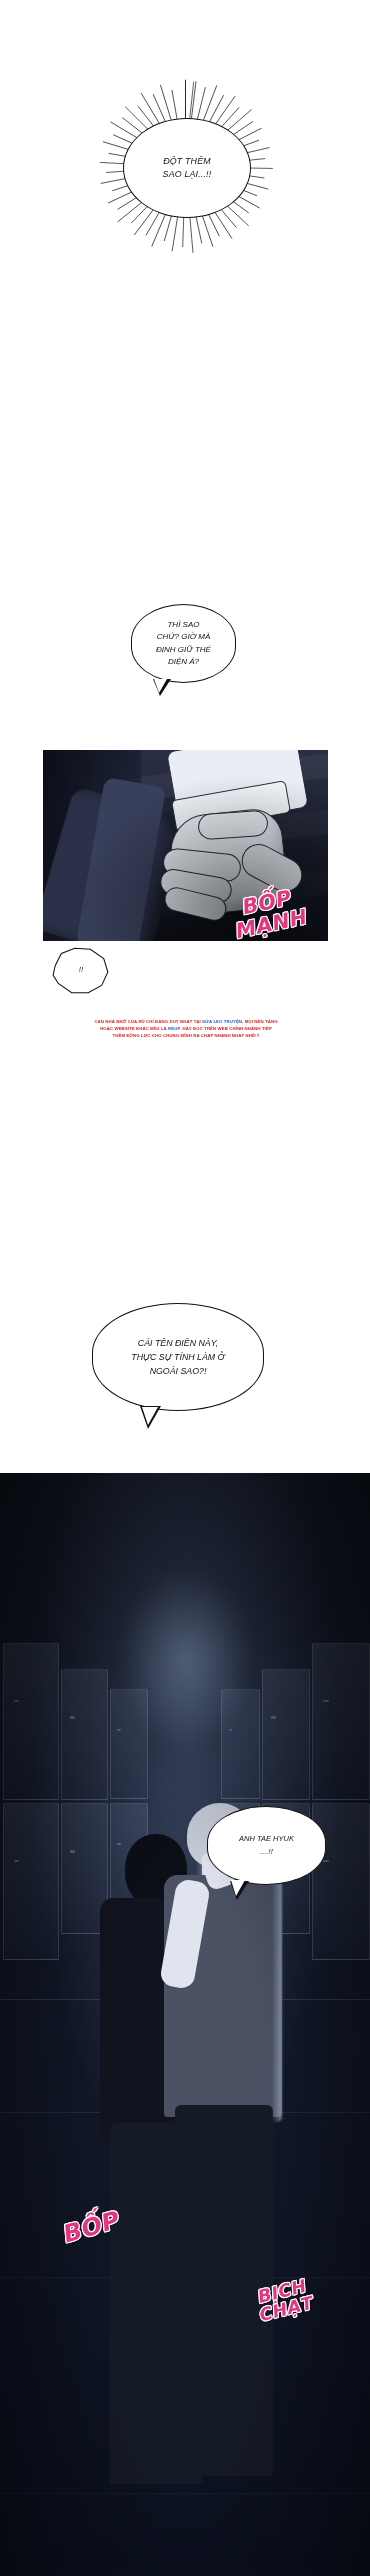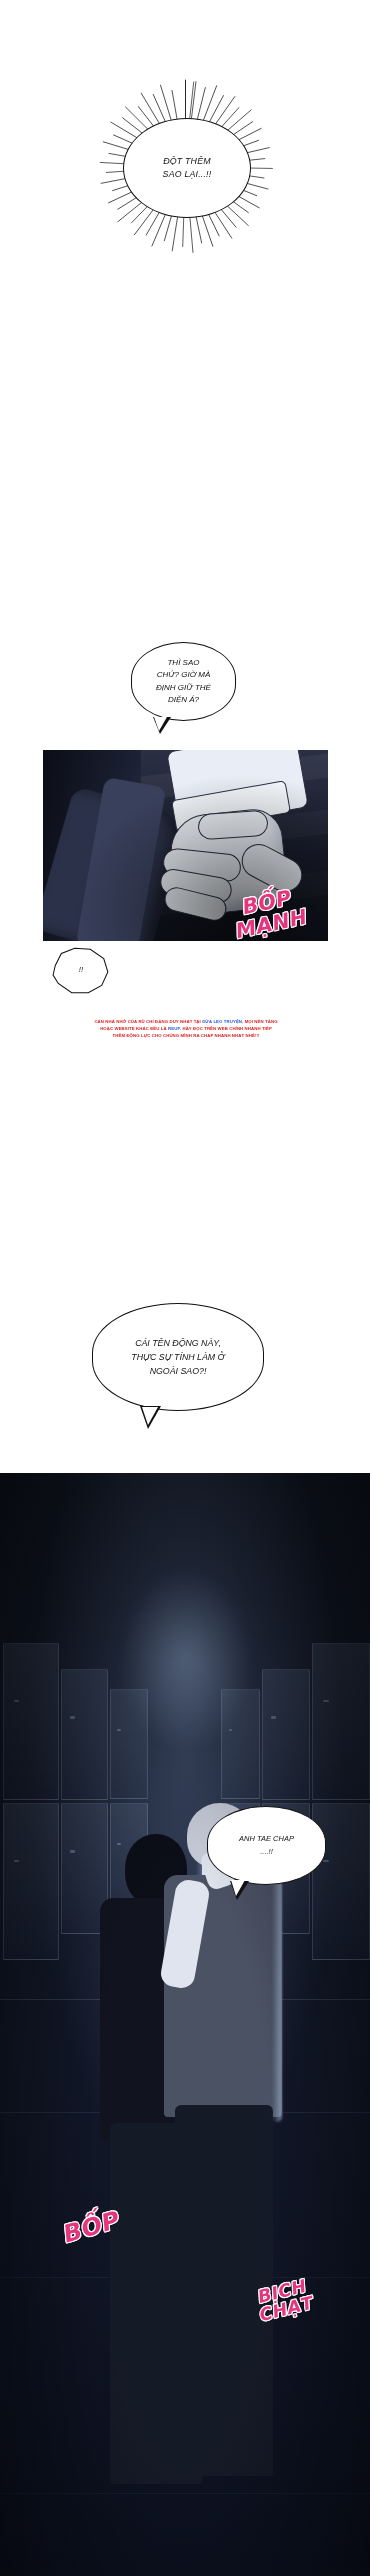--- a/index.html
+++ b/index.html
@@ -52,21 +52,21 @@
     color: #111;
     font-style: italic;
     letter-spacing: 0.2px;
     white-space: pre-line;
   }
 
   
   .bubble2 {
     position: absolute;
     left: 131px;
-    top: 642px;
+    top: 604px;
     width: 103px;
     height: 77px;
     background: #ffffff;
     border: 1px solid #111;
     border-radius: 50%/46%;
     display: flex;
     align-items: center;
     justify-content: center;
   }
   .bubble2 .tail {
@@ -578,21 +578,21 @@
     </div>
     <div>
       <span>HOẶC WEBSITE KHÁC ĐỀU LÀ </span><span class="hl">REUP</span><span>. HÃY ĐỌC TRÊN WEB CHÍNH NHÁNH TIẾP</span>
     </div>
     <div>THÊM ĐỘNG LỰC CHO CHÚNG MÌNH RA CHAP NHANH NHẤT NHÉ!!!</div>
   </div>
 
   <div class="bubble3">
     <div class="tail"></div>
     <div class="tail-in"></div>
-    <div class="bub-text">CÁI TÊN ĐỘNG NÀY,
+    <div class="bub-text">CÁI TÊN ĐIÊN NÀY,
 THỰC SỰ TÍNH LÀM Ở
 NGOÀI SAO?!</div>
   </div>
 
   <div class="art-corridor">
     <div class="corr-bg"></div>
     <div class="corr-vanish"></div>
 
     <div class="locker" style="left:3.1px;  top:170px; width:54px; height:155px;"></div>
     <div class="locker" style="left:3.1px;  top:330px; width:54px; height:155px;"></div>
@@ -630,21 +630,21 @@
       <div class="rim" style="left:117px; top:10.3px; width:10.3px; height:309px; border-radius:6.2px;"></div>
     </div>
 
     <div class="corr-glow-floor"></div>
     <div class="corr-vignette"></div>
   </div>
 
   <div class="bubble4">
     <div class="tail"></div>
     <div class="tail-in"></div>
-    <div class="bub-text">ANH TAE CHAP
+    <div class="bub-text">ANH TAE HYUK
 ....!!</div>
   </div>
 
   <div class="sfx sfx2">BỐP</div>
   <div class="sfx sfx3">BỊCH
 CHẠT</div>
 
 </div>
 
 

